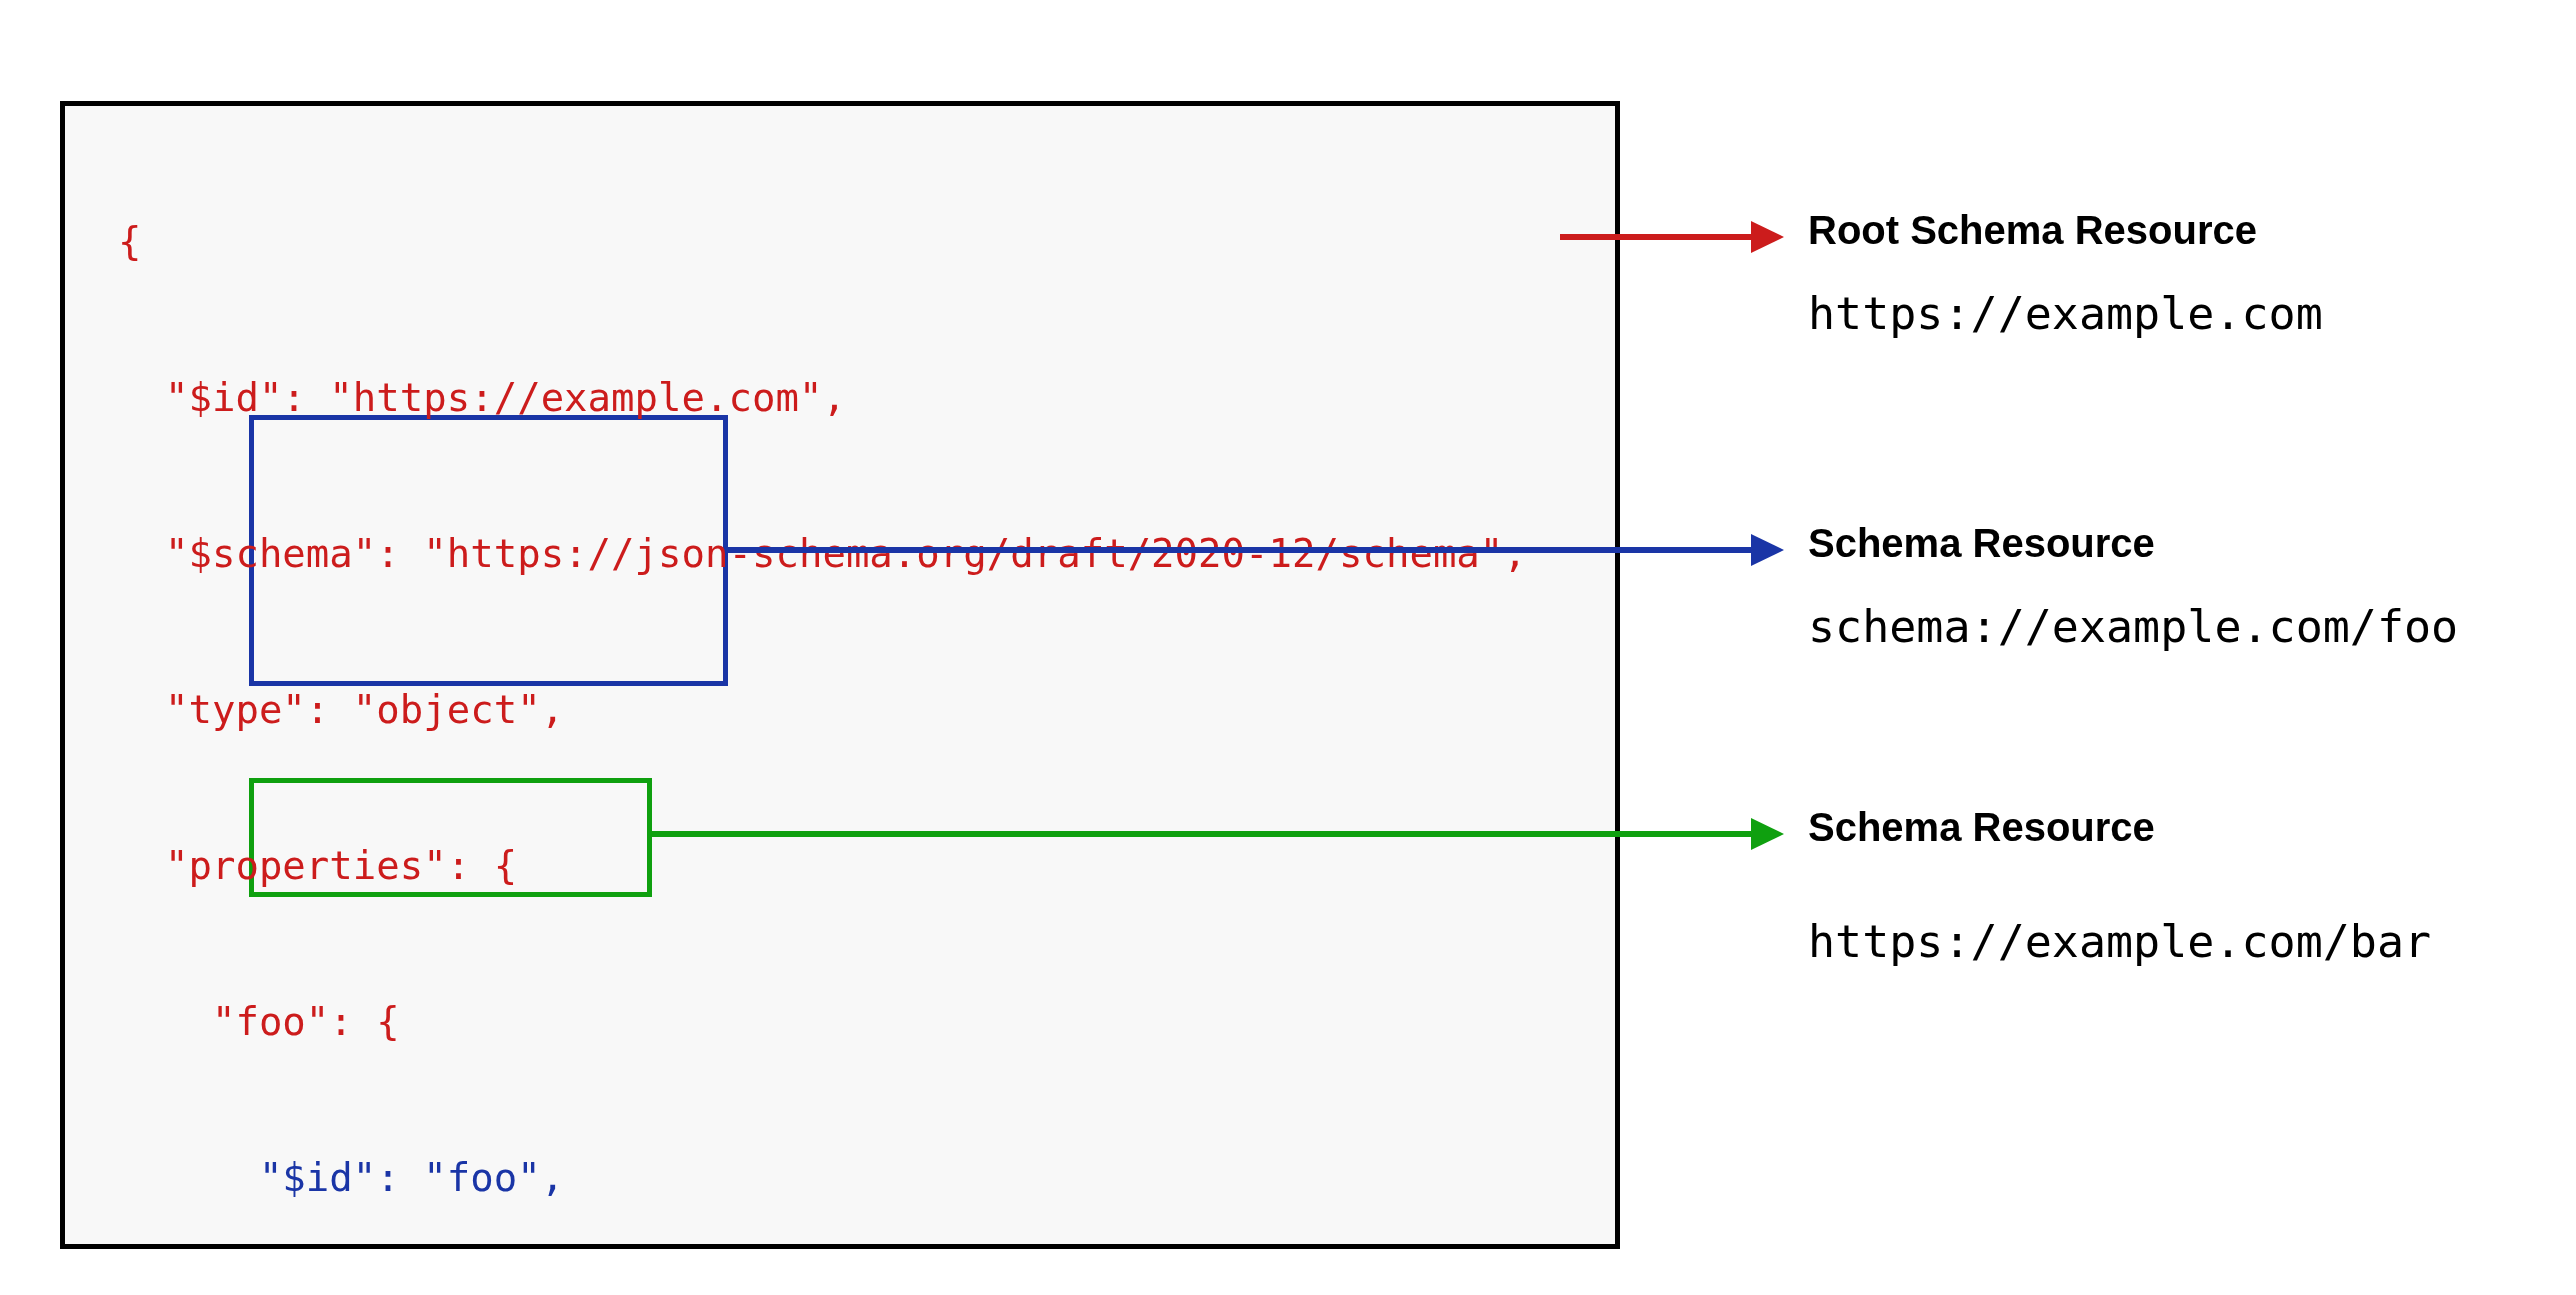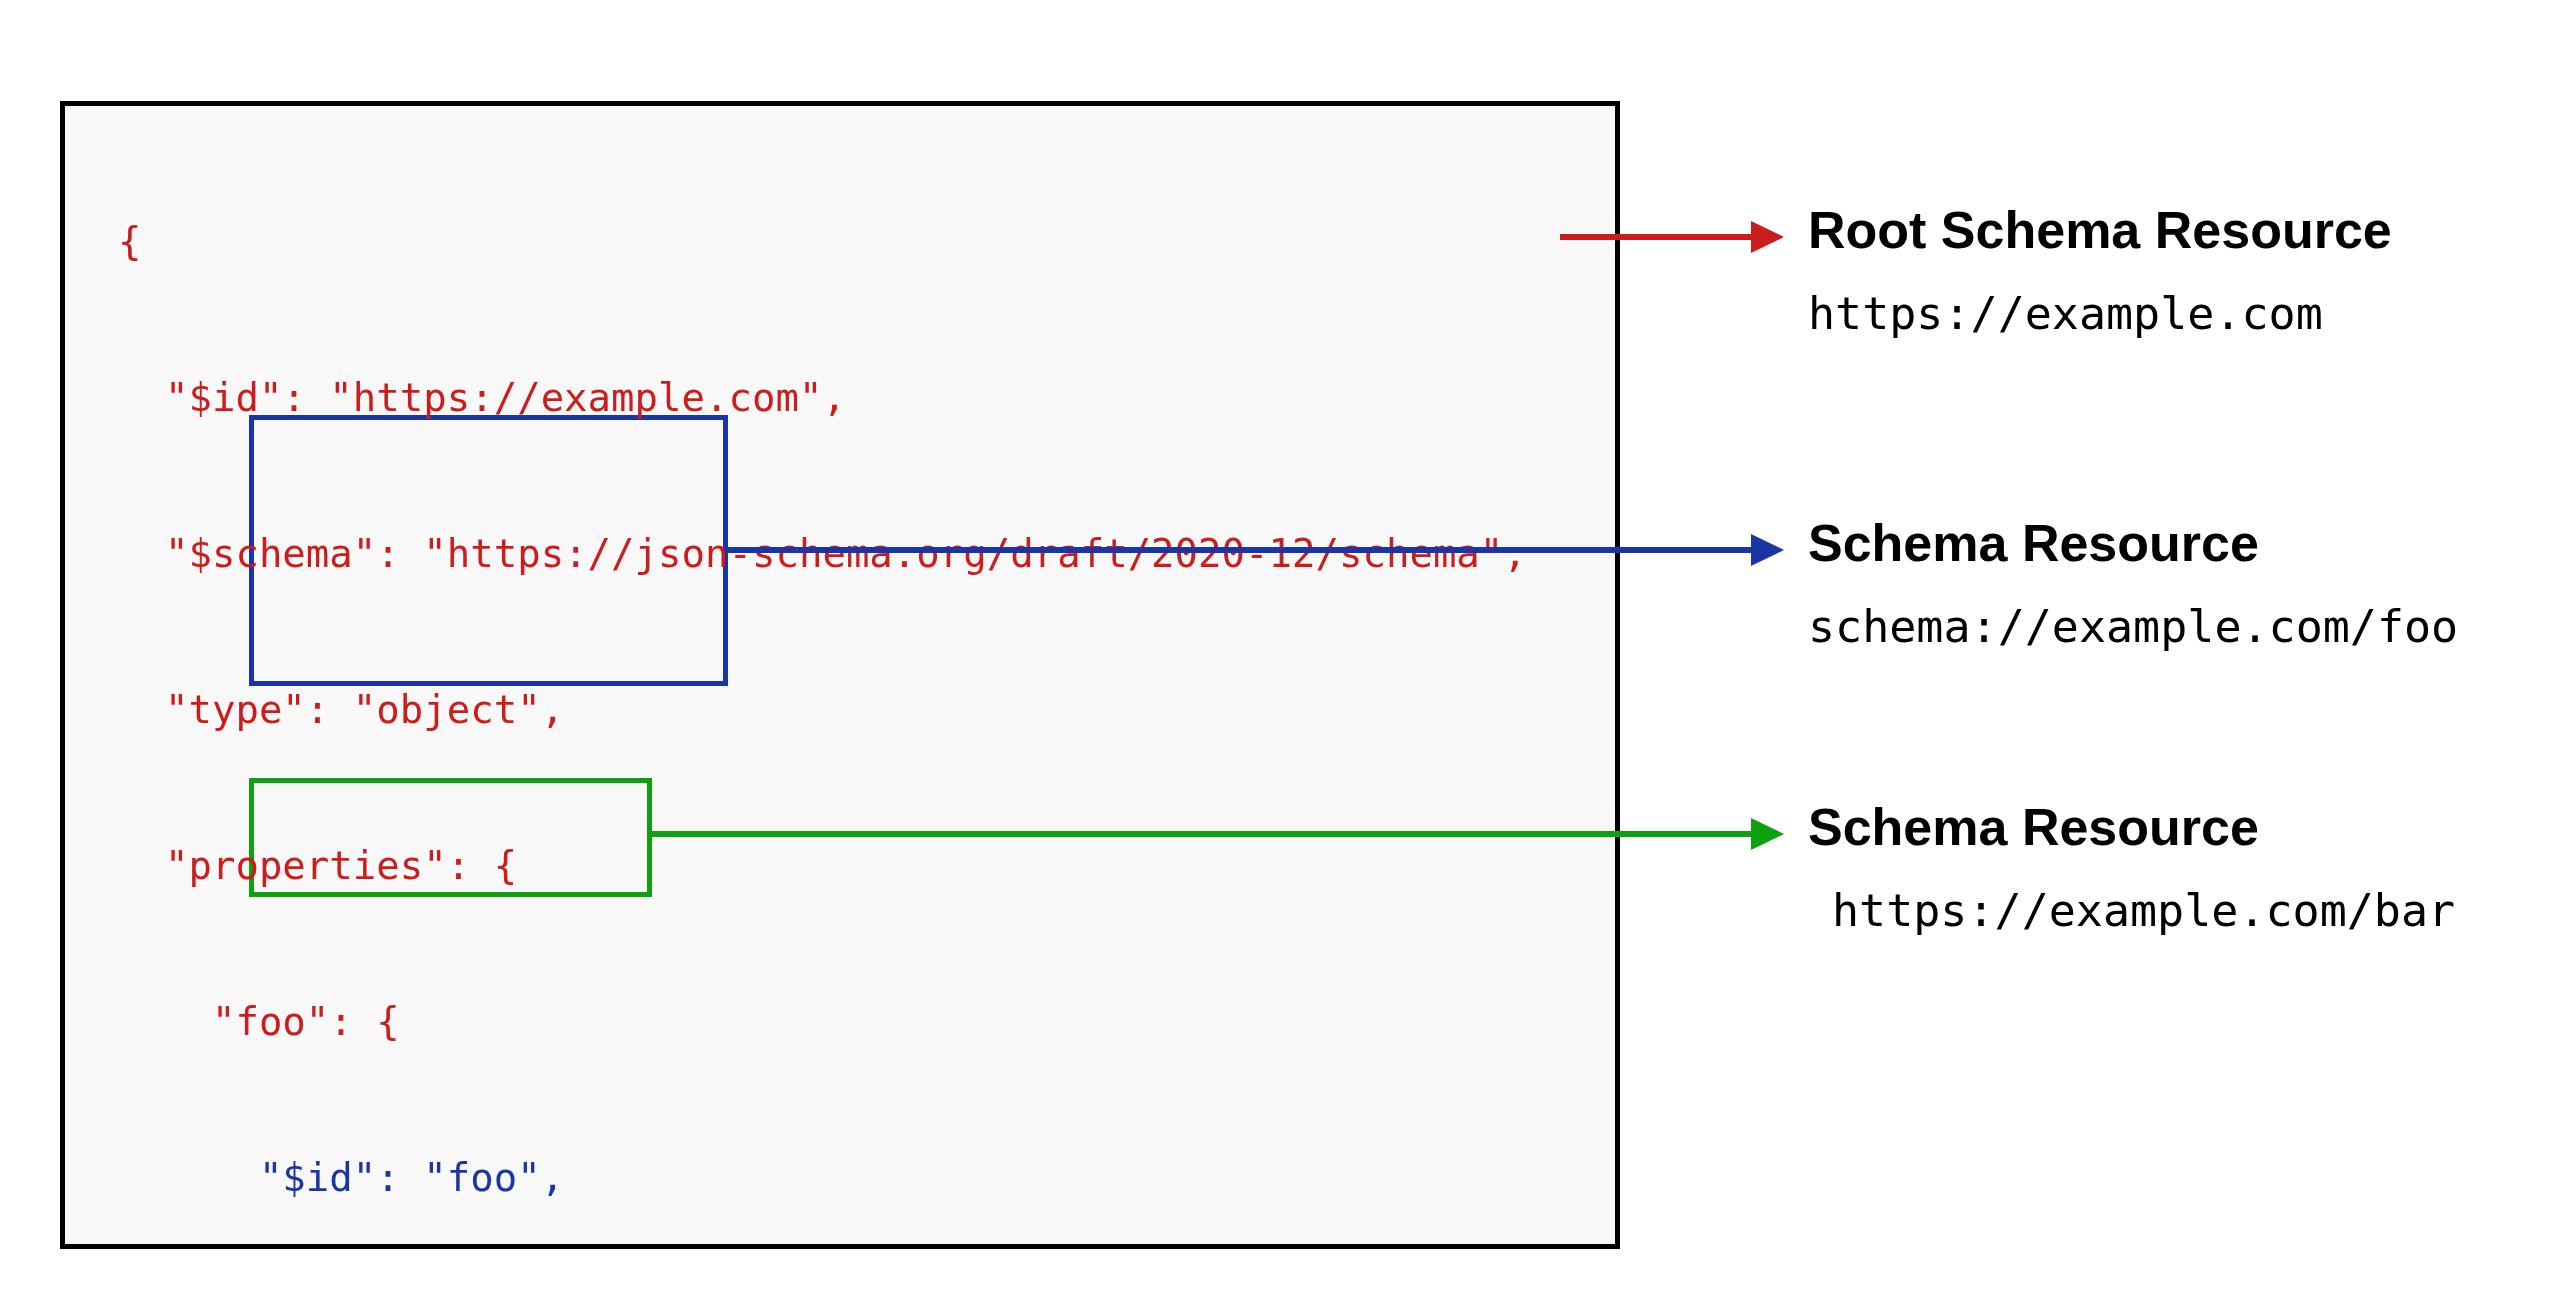--- a/index.html
+++ b/index.html
@@ -87,41 +87,41 @@
 
   #arrow-bar   { left: 651px; top: 834px; }
   #arrow-bar .shaft { width: 1101px; background: var(--schema-green); }
   #arrow-bar .head  { left: 1100px; border-left: 33px solid var(--schema-green); }
 
   
   .ann-title {
     position: absolute;
     left: 1808px;
     font-family: "Liberation Sans", sans-serif;
-    font-size: 52px;
+    font-size: 40px;
     font-weight: bold;
     line-height: 65px;
     color: var(--label-text);
     white-space: nowrap;
   }
   .ann-url {
     position: absolute;
     left: 1808px;
     font-family: "DejaVu Sans Mono", "Liberation Mono", monospace;
     font-size: 45px;
     line-height: 56px;
     color: var(--label-text);
     white-space: nowrap;
   }
   #ann-title-root { top: 198px; }
   #ann-url-root   { top: 286px; text-align: right; }
   #ann-title-foo  { top: 511px; }
   #ann-url-foo    { top: 599px; }
   #ann-title-bar  { top: 795px; }
-  #ann-url-bar    { top: 883px; margin-left: 24px; }
+  #ann-url-bar    { top: 914px; }
 </style>
 </head>
 <body>
 
 <div id="page">
 
   <div class="frame"></div>
 
   <div class="schema-box blue"></div>
   <div class="schema-box green"></div>

